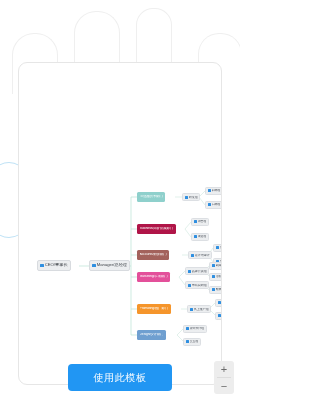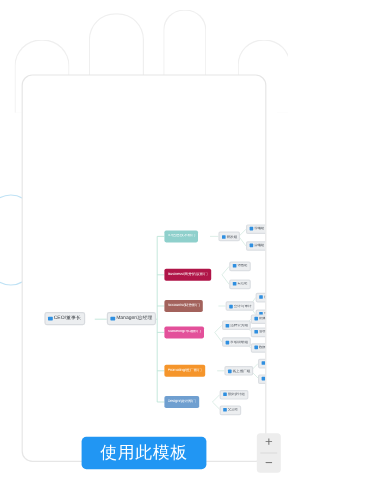--- a/index.html
+++ b/index.html
@@ -71,21 +71,21 @@
   .dot{
     width:3px;height:3px;background:#2f8fe0;border-radius:0.5px;
     display:inline-block;flex:0 0 auto;margin-right:1.2px;
   }
   .dot-lg{width:3.6px;height:3.6px;}
 
   
   .use-btn{
     position:absolute;left:68px;top:364px;width:104px;height:27px;
     background:#2196f3;border-radius:4px;border:none;
-    color:#fff;font-size:14px;letter-spacing:0.6px;
+    color:#fff;font-size:10px;letter-spacing:0.6px;
     display:flex;align-items:center;justify-content:center;
     cursor:pointer;z-index:5;
     font-family:"Liberation Sans","DejaVu Sans",sans-serif;
   }
 
   
   .zoomctl{
     position:absolute;right:6px;top:361px;width:20px;height:33px;
     background:#ededed;border-radius:3px;z-index:5;
     display:flex;flex-direction:column;

